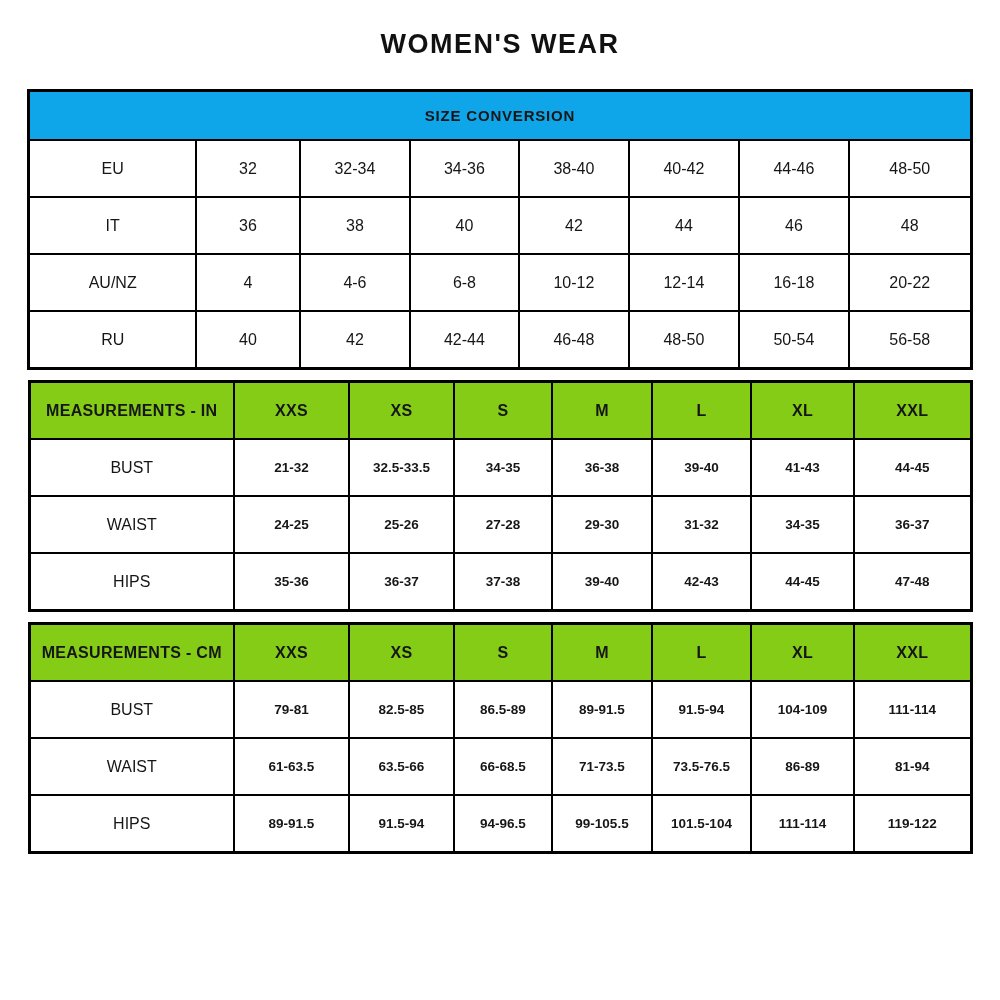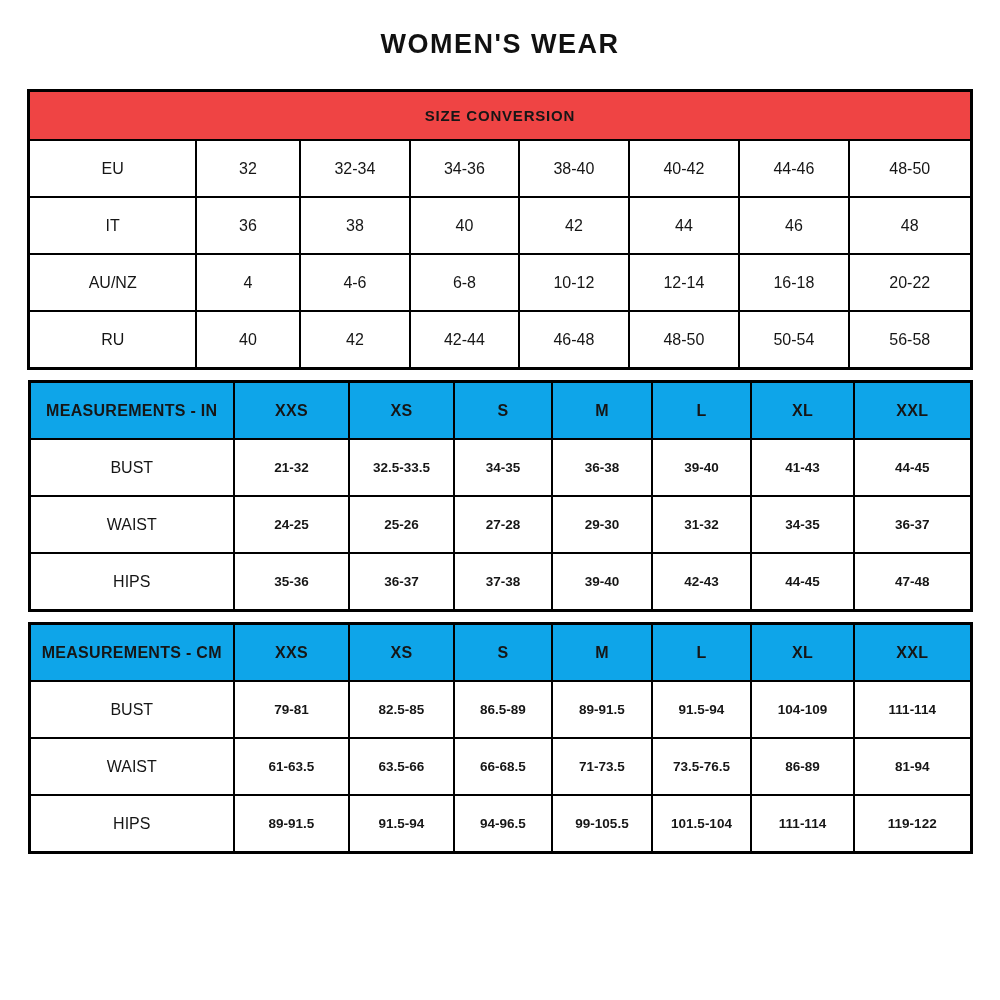--- a/index.html
+++ b/index.html
@@ -32,29 +32,29 @@
     border: 2px solid #000;
     text-align: center;
     vertical-align: middle;
     padding: 0;
     font-size: 16px;
     height: 55px;
     background: #ffffff;
   }
   
   .t1 .span-header td {
-    background: #ef4444;
+    background: #0ea5e9;
     height: 47px;
     font-weight: 700;
     font-size: 15px;
     letter-spacing: 0.8px;
   }
   
   .tm .hdr td {
-    background: #0ea5e9;
+    background: #84cc16;
     font-weight: 700;
     font-size: 16px;
     letter-spacing: 0.3px;
   }
   .tm td.val {
     font-size: 13.5px;
     font-weight: bold;
   }
   .tm td.lbl {
     font-size: 16px;

